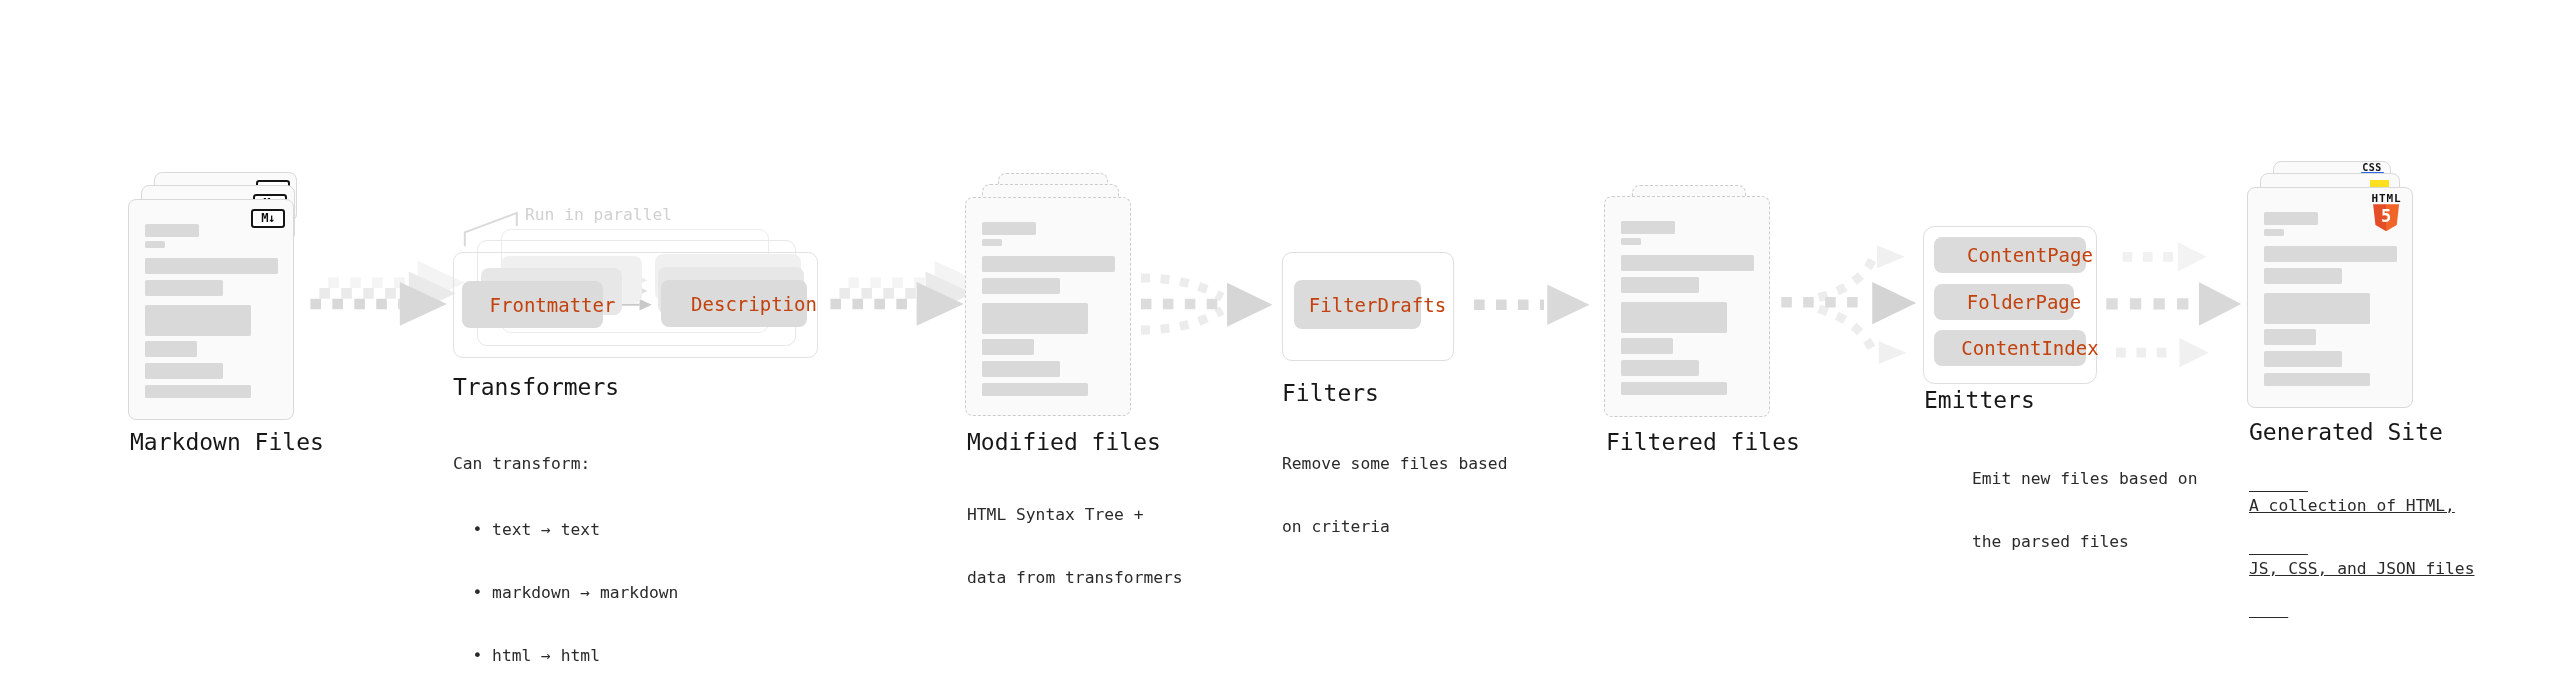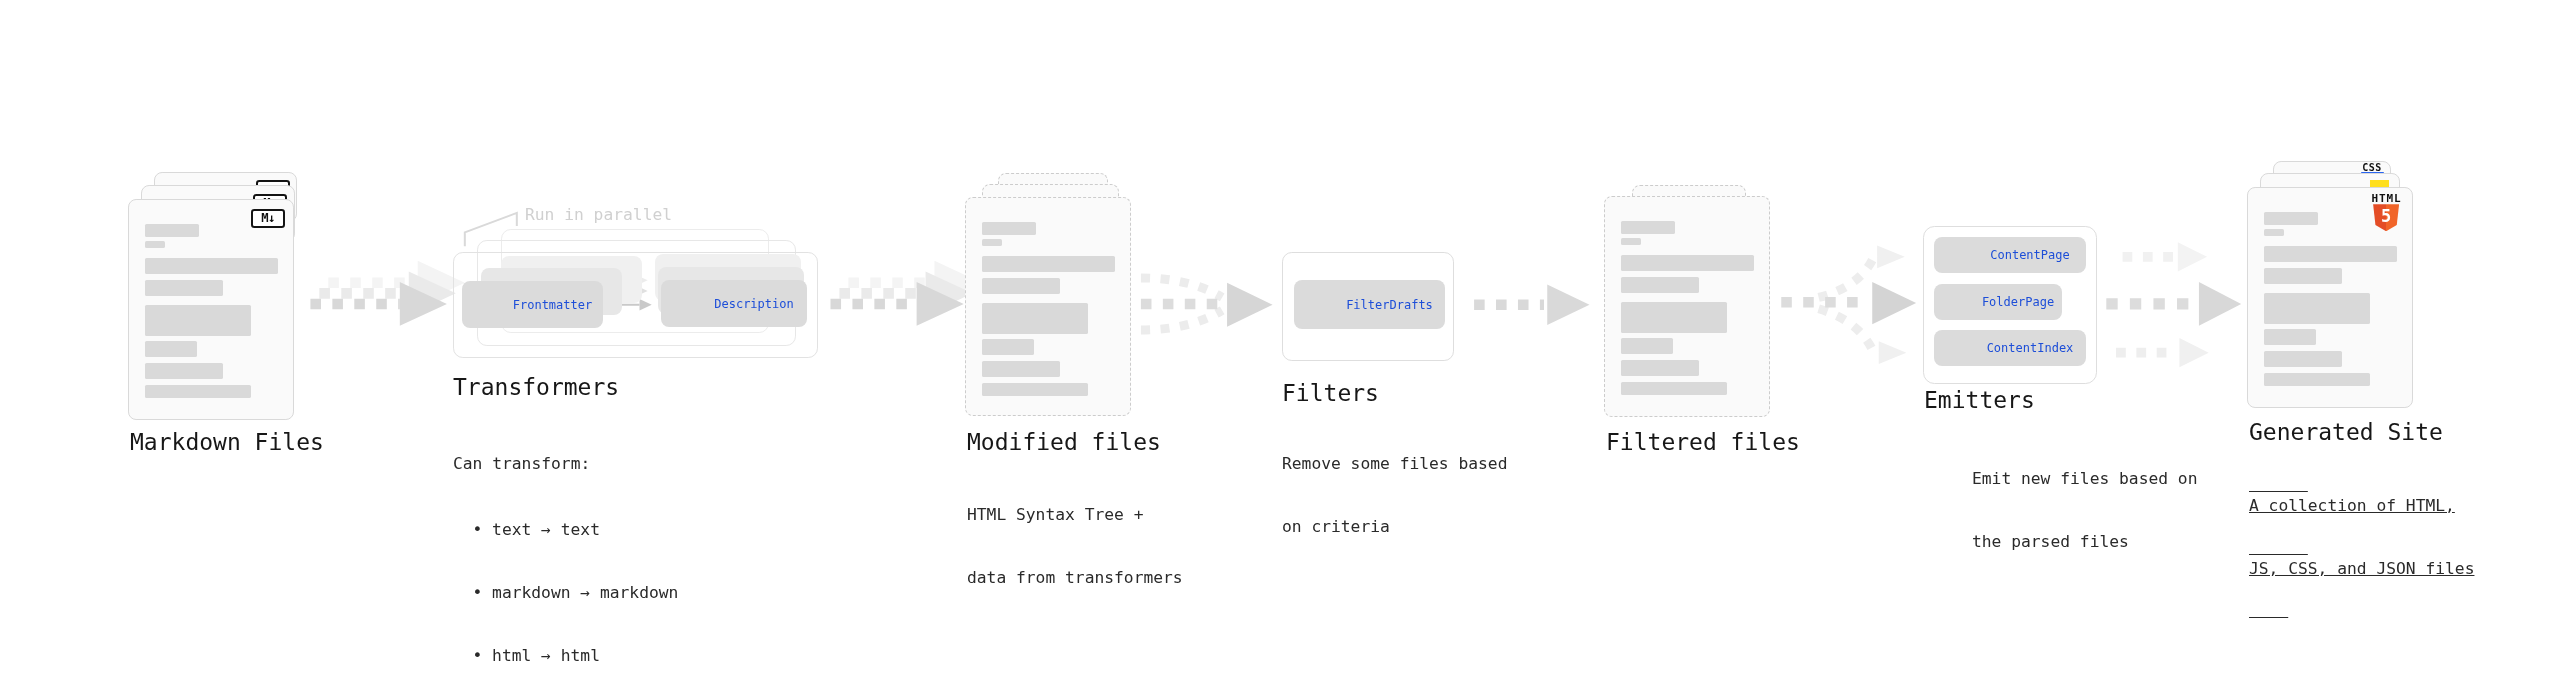--- a/index.html
+++ b/index.html
@@ -28,21 +28,21 @@
     font-weight:bold;font-size:12.2px;line-height:1;display:flex;align-items:center;
     justify-content:center;box-sizing:border-box;letter-spacing:-0.8px;}
 
   
   .frame{position:absolute;border:1.6px solid #e2e2e2;border-radius:9.8px;box-sizing:border-box;background:transparent;}
   .frame.l2{border-color:#e7e7e7;}
   .frame.l3{border-color:#ececec;}
 
   
   .pill{position:absolute;background:#dbdbdb;border-radius:8.1px;display:flex;
-        align-items:center;justify-content:center;font-size:12px;color:#1d4ed8;box-sizing:border-box;padding-left:40px;}
+        align-items:center;justify-content:center;font-size:19px;color:#c2410c;box-sizing:border-box;padding-left:40px;}
   .pill.ghost1{background:#e7e7e7;}
   .pill.ghost2{background:#f0f0f0;}
 
   
   .h{position:absolute;font-size:23px;font-weight:500;color:#171717;white-space:pre;}
   .sub{position:absolute;font-size:16.3px;color:#2a2a2a;line-height:21px;white-space:pre;}
   .annotation{position:absolute;font-size:16.3px;color:#d0d0d0;white-space:pre;}
   .bullets{position:absolute;font-size:16.3px;color:#2a2a2a;line-height:21px;white-space:pre;}
   .bullets .indent{margin-left:19.5px;}
   .bullets .first{margin-top:3.3px;}
@@ -205,21 +205,21 @@
     </div>
     <div class="h" style="left:967px;top:429px;">Modified files</div>
     <div class="sub" style="left:967px;top:462px;">
       <div>HTML Syntax Tree +</div>
       <div>data from transformers</div>
     </div>
   </div>
 
   <div>
     <div class="frame" style="left:1282px;top:252px;width:172px;height:109px;border-color:#dedede;"></div>
-    <div class="pill" style="left:1294px;top:280px;width:151px;height:49px;">FilterDrafts</div>
+    <div class="pill" style="left:1294px;top:280px;width:127px;height:49px;">FilterDrafts</div>
     <div class="h" style="left:1282px;top:374px;margin-top:6px;">Filters</div>
     <div class="sub" style="left:1282px;top:411px;">
       <div>Remove some files based</div>
       <div>on criteria</div>
     </div>
   </div>
 
   <div>
     <div class="card dashed" style="left:1632px;top:185px;width:114px;height:36px;"></div>
     <div class="card dashed" style="left:1604px;top:196px;width:166px;height:221px;">
@@ -231,21 +231,21 @@
       <div class="bar b6"></div>
       <div class="bar b7"></div>
       <div class="bar b8"></div>
     </div>
     <div class="h" style="left:1606px;top:429px;">Filtered files</div>
   </div>
 
   <div>
     <div class="frame" style="left:1923px;top:226px;width:174px;height:158px;border-color:#dedede;border-radius:11.4px;"></div>
     <div class="pill" style="left:1934px;top:237px;width:152px;height:36px;">ContentPage</div>
-    <div class="pill" style="left:1934px;top:284px;width:128px;height:36px;">FolderPage</div>
+    <div class="pill" style="left:1934px;top:284px;width:140px;height:36px;">FolderPage</div>
     <div class="pill" style="left:1934px;top:330px;width:152px;height:36px;">ContentIndex</div>
     <div class="h" style="left:1924px;top:387px;">Emitters</div>
     <div class="sub" style="left:1972px;top:426px;">
       <div>Emit new files based on</div>
       <div>the parsed files</div>
     </div>
   </div>
 
   <div>
     <div class="card" style="left:2273px;top:161px;width:118px;height:41px;">

